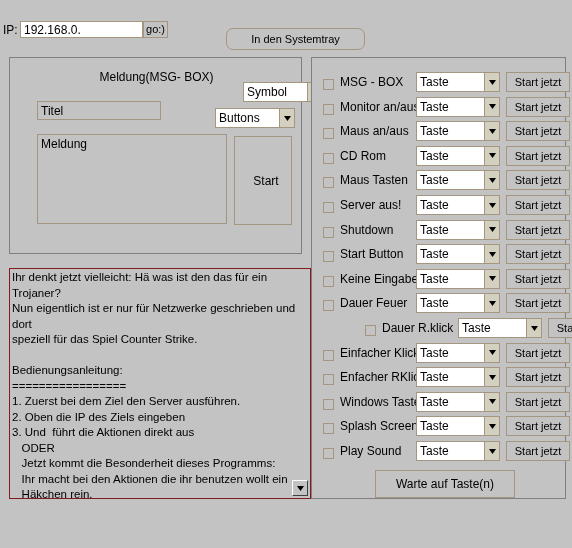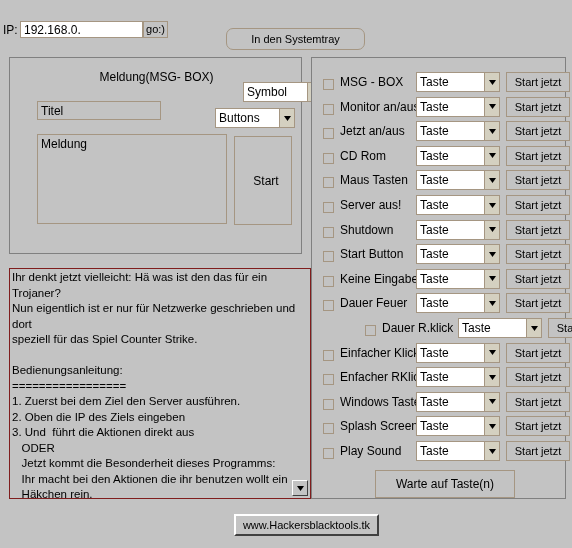--- a/index.html
+++ b/index.html
@@ -389,21 +389,21 @@
             <span class="combo-arrow">
               <svg width="7" height="5" viewBox="0 0 7 5">
                 <path d="M0 0 L7 0 L3.5 5 Z" fill="#000"></path>
               </svg>
             </span>
           </span>
           <span class="row-start tan">Start jetzt</span>
         </div>
         <div class="action-row" style="top: 61.2px;">
           <span class="chk"></span>
-          <span class="chk-label">Jetzt an/aus</span>
+          <span class="chk-label">Maus an/aus</span>
           <span class="combo row-combo">
             <span class="combo-text">Taste</span>
             <span class="combo-arrow">
               <svg width="7" height="5" viewBox="0 0 7 5">
                 <path d="M0 0 L7 0 L3.5 5 Z" fill="#000"></path>
               </svg>
             </span>
           </span>
           <span class="row-start tan">Start jetzt</span>
         </div>
@@ -573,15 +573,14 @@
                 <path d="M0 0 L7 0 L3.5 5 Z" fill="#000"></path>
               </svg>
             </span>
           </span>
           <span class="row-start tan">Start jetzt</span>
         </div>
       </div>
     <div class="warte-btn tan">Warte auf Taste(n)</div>
   </div>
 
-  <div class="bottom-btn">www.Hackersblacktools.tk</div>
 
 </div>
 
 </body></html>

